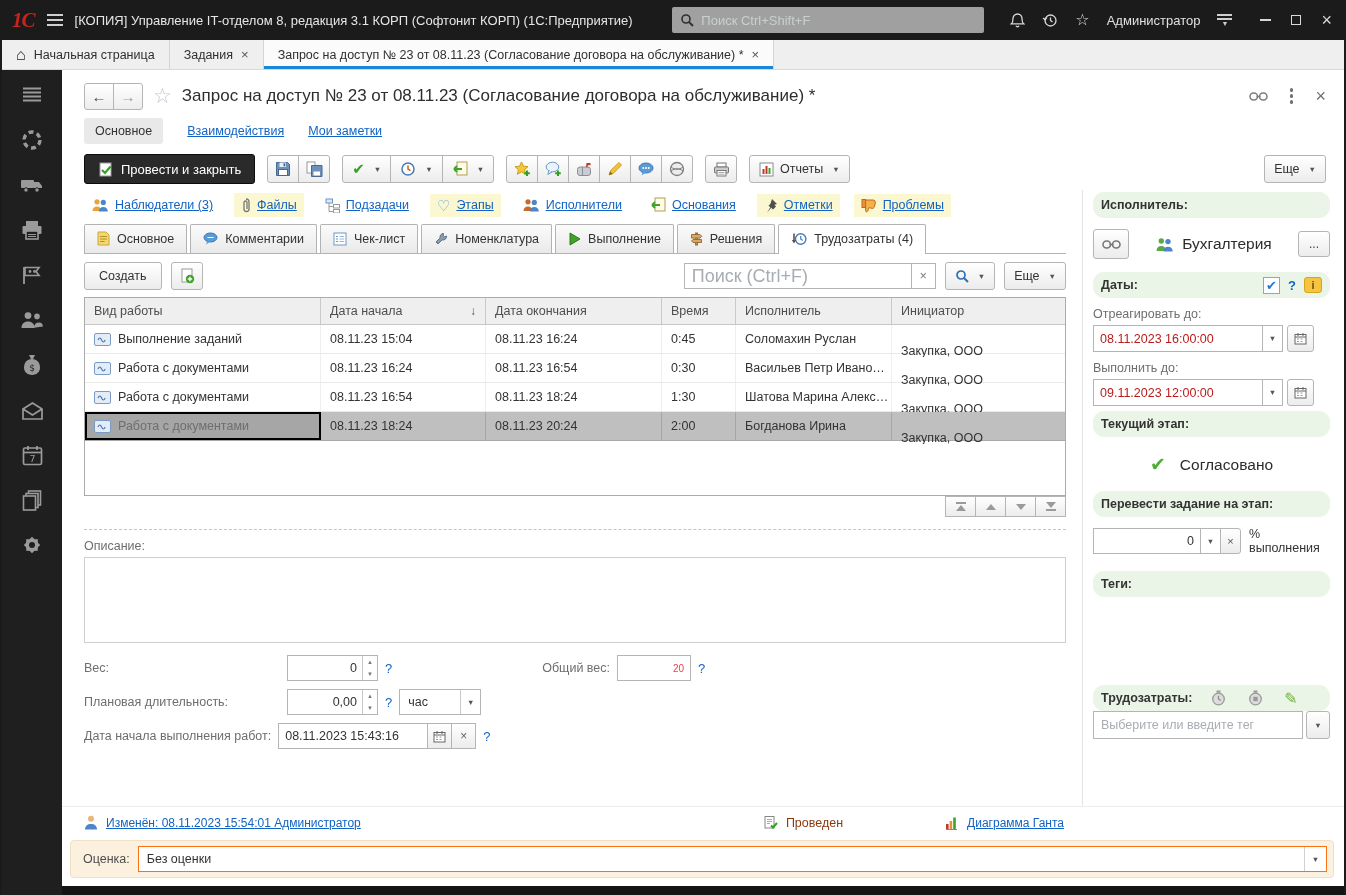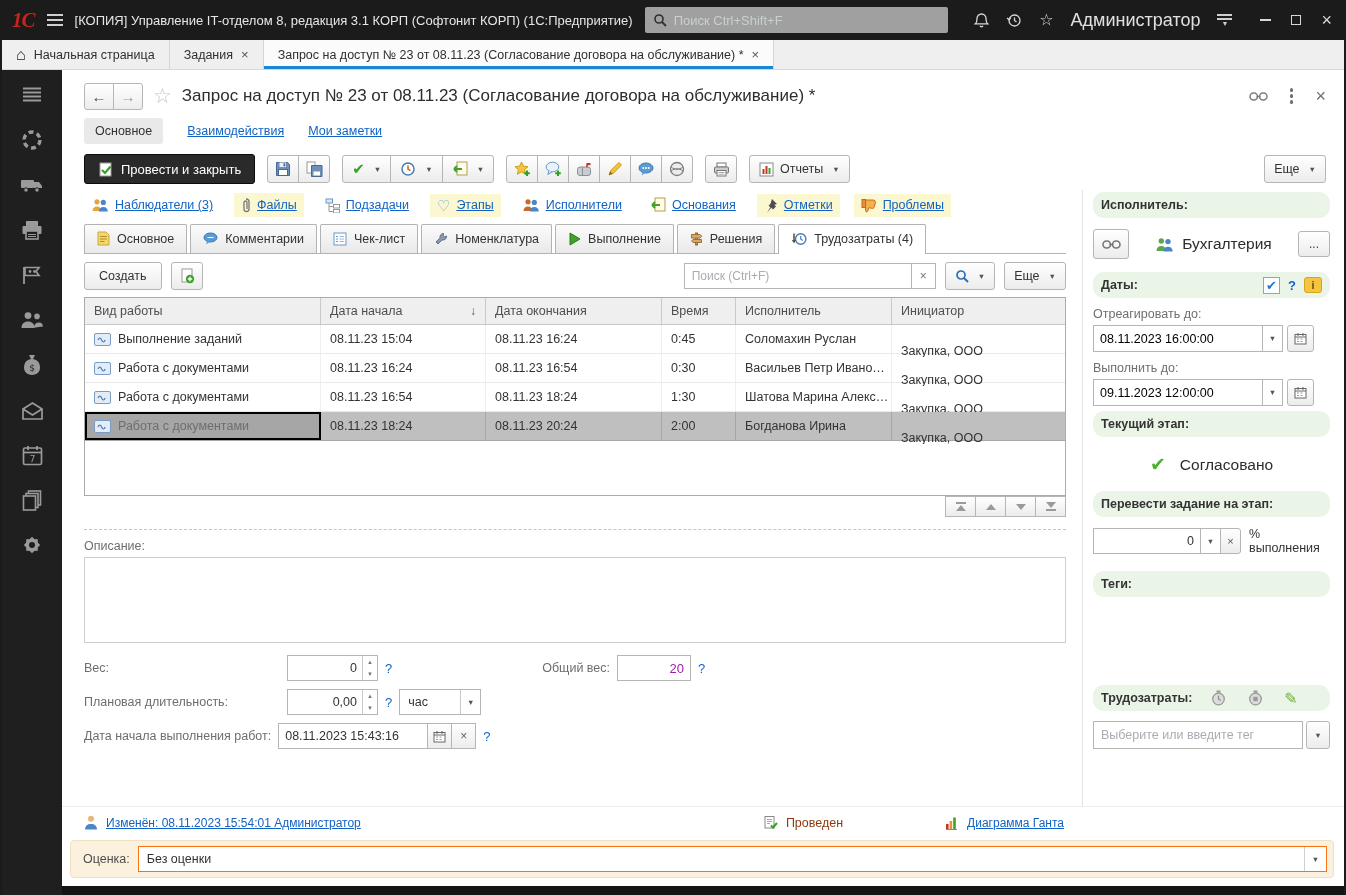--- a/index.html
+++ b/index.html
@@ -19,21 +19,21 @@
 .hamburger { display: inline-flex; flex-direction: column; gap: 3px; cursor: pointer; }
 .hamburger i { width: 16px; height: 2px; background: #cfcfcf; }
 .tb-title { font-size: 13px; color: #e6e6e6; white-space: nowrap; }
 .tb-search { margin-left: auto; width: 312px; height: 26px; background: #a0a0a0;
   border-radius: 2px; display: flex; align-items: center; padding: 0 8px; gap: 7px; }
 .tb-search input { border: none; outline: none; background: transparent; width: 100%;
   font-size: 13px; color: #3a3a3a; font-family: inherit; }
 .tb-search input::placeholder { color: #c9cfcf; }
 .tb-icons { display: flex; align-items: center; gap: 17px; margin-left: 14px; }
 .tb-glyph { color: #d8d8d8; font-size: 16px; line-height: 1; cursor: pointer; }
-.tb-user { color: #e0e0e0; font-size: 18px; }
+.tb-user { color: #e0e0e0; font-size: 13px; }
 .svc-icon { display: inline-flex; flex-direction: column; align-items: center; gap: 2px; cursor: pointer; }
 .svc-icon i { width: 15px; height: 2px; background: #cfcfcf; }
 .svc-icon .svc-caret { color: #cfcfcf; font-size: 7px; line-height: 4px; }
 .winbtns { display: flex; align-items: center; gap: 20px; margin-left: 16px; }
 .wmin { width: 11px; height: 2px; background: #d8d8d8; display: inline-block; }
 .wmax { width: 10px; height: 10px; border: 1.5px solid #d8d8d8; display: inline-block; }
 .wclose { color: #d8d8d8; font-size: 18px; line-height: 1; }
 
 
 .tabbar { height: 30px; background: #efefef; display: flex; align-items: stretch;
@@ -102,21 +102,21 @@
 .itab { display: inline-flex; align-items: center; gap: 7px; padding: 6px 12px 7px; margin-right: 3px;
   border: 1px solid #b3b3b3; border-bottom: none; border-radius: 2px 2px 0 0;
   background: linear-gradient(#fbfbfb,#e9e9e9); font-size: 12.5px; color: #333; cursor: pointer; position: relative; }
 .itab.active { background: #fff; }
 .itab.active::after { content:""; position: absolute; left: 0; right: 0; bottom: -1px; height: 2px; background: #fff; }
 
 
 .table-toolbar { display: flex; align-items: center; gap: 9px; padding: 8px 0 7px; flex: none; }
 .search-box { margin-left: auto; display: flex; }
 .search-box input { width: 228px; height: 26px; border: 1px solid #b5b5b5; padding: 2px 7px;
-  font-size: 12px; font-family: inherit; color: #333; outline: none; }
+  font-size: 18px; font-family: inherit; color: #333; outline: none; }
 .search-box input::placeholder { color: #a8adb3; }
 .sbx { width: 25px; height: 26px; border: 1px solid #b5b5b5; margin-left: -1px; background: #fff;
   display: flex; align-items: center; justify-content: center; color: #777; font-size: 12px; cursor: pointer; }
 
 
 .grid { border: 1px solid #ababab; height: 199px; display: flex; flex-direction: column; flex: none; font-size: 12.5px; }
 .ghead { display: flex; background: #efefef; border-bottom: 1px solid #c6c6c6; color: #4e4e4e; flex: none; }
 .gh { padding: 6px 9px; border-right: 1px solid #c9c9c9; display: flex; align-items: center; }
 .gh:last-child { border-right: none; }
 .c0 { width: 236px; flex: none; } .c1 { width: 165px; flex: none; } .c2 { width: 176px; flex: none; }
@@ -202,42 +202,42 @@
   background: linear-gradient(#fff,#ececec); display: flex; align-items: center; justify-content: center;
   font-size: 12px; color: #444; cursor: pointer; }
 .rp-right { margin-left: auto; display: flex; align-items: center; gap: 8px; }
 .cbx { width: 17px; height: 17px; background: #fff; border: 1px solid #8aa8c4; display: flex;
   align-items: center; justify-content: center; color: #1e78d7; font-size: 13px; cursor: pointer; }
 .info-ic { width: 18px; height: 16px; background: #f5c542; border: 1px solid #d8a418; border-radius: 3px;
   color: #6e4f00; font-size: 11px; font-weight: bold; display: flex; align-items: center; justify-content: center; }
 .rp-sublabel { color: #6e6e6e; font-size: 12.5px; margin: 9px 0 4px; flex: none; }
 .rp-datefield { display: flex; flex: none; }
 .rp-datefield input { width: 170px; height: 27px; border: 1px solid #b5b5b5; padding: 0 6px;
-  font-size: 12.5px; font-family: inherit; color: #000000; outline: none; }
+  font-size: 12.5px; font-family: inherit; color: #b91c1c; outline: none; }
 .rp-datefield .dd { width: 21px; height: 27px; border: 1px solid #b5b5b5; margin-left: -1px; background: #fff;
   display: flex; align-items: center; justify-content: center; font-size: 7.5px; color: #555; cursor: pointer; }
 .rp-datefield .calb { width: 27px; height: 27px; border: 1px solid #b5b5b5; border-radius: 3px; margin-left: 4px;
   background: linear-gradient(#fff,#ececec); display: flex; align-items: center; justify-content: center; cursor: pointer; }
 .stage-row { display: flex; align-items: center; justify-content: center; gap: 14px; margin: 16px 0 15px; flex: none; }
 .big-check { color: #4caf32; font-size: 19px; }
 .stage-name { font-size: 15.5px; color: #2d2d2d; }
 .pct-row { display: flex; align-items: center; gap: 8px; margin-top: 10px; flex: none; }
 .pct-field { display: inline-flex; }
 .pct-field input { width: 108px; height: 26px; border: 1px solid #b5b5b5; text-align: right; padding: 0 6px;
   font-size: 12.5px; font-family: inherit; color: #333; outline: none; }
 .pct-field .dd, .pct-field .xb { width: 21px; height: 26px; border: 1px solid #b5b5b5; margin-left: -1px;
   background: #fff; display: flex; align-items: center; justify-content: center; color: #555; cursor: pointer; }
 .pct-field .dd { font-size: 7.5px; }
 .pct-field .xb { font-size: 11px; border-radius: 0 3px 3px 0; background: linear-gradient(#fff,#ececec); }
 .pct-label { font-size: 12.5px; color: #333; }
 .labor-head { margin-top: 88px; }
 .labor-icons { display: flex; align-items: center; gap: 20px; margin-left: 10px; }
 .pencil-glyph { color: #6fae3f; font-size: 16px; cursor: pointer; }
 .tags-head { margin-top: 16px; }
-.tags-row { display: flex; margin-top: 10px; flex: none; }
+.tags-row { display: flex; flex: none; }
 .tags-row input { flex: 1; height: 28px; border: 1px solid #b5b5b5; padding: 0 7px; font-size: 12.5px;
   font-family: inherit; color: #333; outline: none; min-width: 0; }
 .tags-row input::placeholder { color: #a8adb3; }
 .tags-row .dd { width: 24px; height: 28px; border: 1px solid #b5b5b5; margin-left: 3px; border-radius: 3px;
   background: linear-gradient(#fff,#ececec); display: flex; align-items: center; justify-content: center;
   font-size: 7.5px; color: #555; cursor: pointer; }
 </style>
 </head>
 <body>
 
@@ -785,21 +785,21 @@
               <span class="spin">
                 <input value="0" style="">
                 <span class="updown">
                     <i>▲</i>
                     <i>▼</i>
                   </span>
               </span>
               <span class="help">?</span>
               <span style="width:136px"></span>
               <span style="color:#6e6e6e;font-size:12.5px">Общий вес:</span>
-              <input style="width: 74px; height: 26px; border: 1px solid rgb(181, 181, 181); text-align: right; padding: 0px 6px; font-size: 13px; font-family: inherit; color: #a21caf; outline: none;" value="20">
+              <input style="width: 74px; height: 26px; border: 1px solid rgb(181, 181, 181); text-align: right; padding: 0px 6px; font-size: 10px; font-family: inherit; color: #ef4444; outline: none;" value="20">
               <span class="help">?</span>
             </div>
             <div class="frow">
               <span class="flabel">Плановая длительность:</span>
               <span class="spin">
                 <input value="0,00" style="">
                 <span class="updown">
                     <i>▲</i>
                     <i>▼</i>
                   </span>

